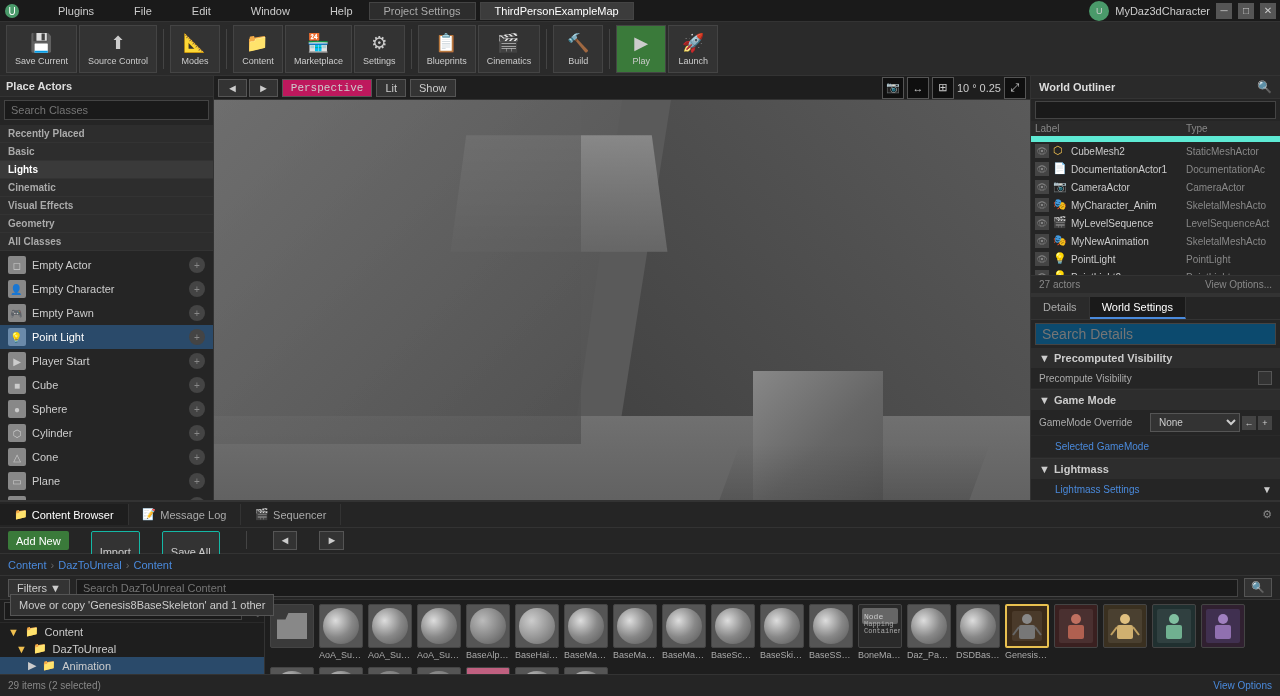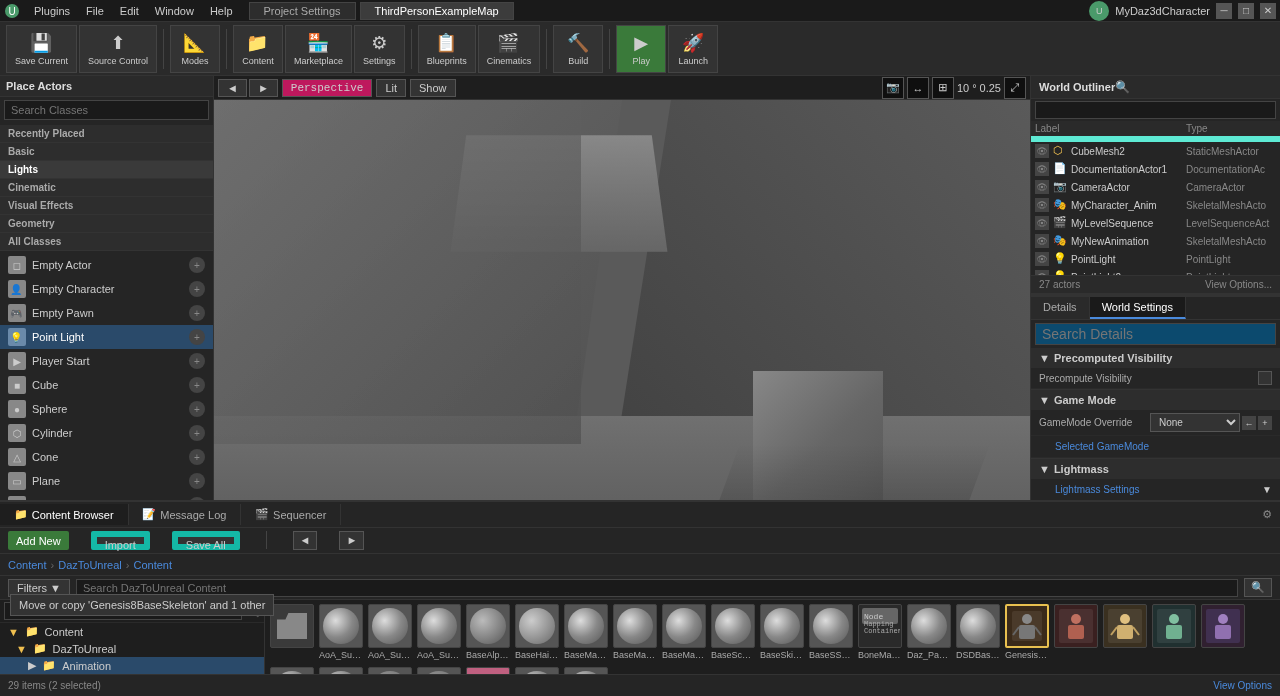--- a/index.html
+++ b/index.html
@@ -1,20 +1,20 @@
 <!DOCTYPE html>
 <html><head>
   <meta charset="utf-8">
   <style>
     * { margin: 0; padding: 0; box-sizing: border-box; }
     body { width: 1280px; height: 696px; background: #1a1a1a; font-family: 'Segoe UI', Arial, sans-serif; font-size: 11px; color: #ccc; overflow: hidden; }
 
     
     #title-bar { display: flex; align-items: center; background: #1a1a1a; height: 22px; padding: 0 4px; border-bottom: 1px solid #333; }
-    #title-bar .menu-item { padding: 2px 8px; color: #ccc; cursor: pointer; font-size: 11px; }
+    #title-bar .menu-item { padding: 2px 8px; color: #ccc; cursor: pointer; font-size: 11px; margin-left: 24px; }
     #title-bar .tab { padding: 2px 14px; background: #2d2d2d; border: 1px solid #444; color: #aaa; font-size: 11px; cursor: pointer; margin-right: 2px; }
     #title-bar .tab.active { background: #3c3c3c; color: #fff; }
     #title-bar .win-btn { width: 16px; height: 16px; background: #555; border: none; color: #ccc; font-size: 10px; cursor: pointer; display: flex; align-items: center; justify-content: center; }
 
     
     #toolbar { display: flex; align-items: center; background: #2a2a2a; height: 54px; padding: 0 6px; border-bottom: 1px solid #333; gap: 2px; }
     .toolbar-btn { display: flex; flex-direction: column; align-items: center; justify-content: center; padding: 4px 8px; min-width: 50px; height: 48px; background: #333; border: 1px solid #444; color: #ccc; cursor: pointer; font-size: 10px; gap: 2px; }
     .toolbar-btn .icon { font-size: 18px; }
     .toolbar-sep { width: 1px; height: 40px; background: #444; margin: 0 4px; }
 
@@ -39,21 +39,21 @@
     .vp-btn { padding: 2px 8px; background: #333; border: 1px solid #555; color: #ccc; cursor: pointer; font-size: 11px; }
     .vp-btn.active { background: #be185d; font-family: Liberation Mono, monospace; }
     #viewport-canvas { width: 100%; height: calc(100% - 24px - 22px); background: linear-gradient(135deg, #4a4a4a 0%, #5a5a5a 30%, #6a6a6a 50%, #4a4a4a 70%, #3a3a3a 100%); position: relative; overflow: hidden; }
     #viewport-canvas::before { content: ''; position: absolute; top: 0; left: 0; right: 0; bottom: 0; background: linear-gradient(180deg, rgba(80,80,80,0.5) 0%, rgba(50,50,50,0.8) 100%); }
     #viewport-status { height: 22px; background: #1e1e1e; display: flex; align-items: center; justify-content: center; padding: 0 8px; border-top: 1px solid #333; }
     #viewport-status span { font-size: 11px; color: #888; }
     .vp-icon-btn { width: 22px; height: 22px; background: rgba(0,0,0,0.5); border: 1px solid #555; color: #ccc; display: flex; align-items: center; justify-content: center; font-size: 11px; cursor: pointer; }
 
     
     #right-panel { width: 250px; background: #252525; border-left: 1px solid #333; display: flex; flex-direction: column; overflow: hidden; }
-    #world-outliner-header { display: flex; align-items: center; padding: 4px 8px; background: #2a2a2a; border-bottom: 1px solid #333; }
+    #world-outliner-header { display: flex; align-items: center; justify-content: space-between; padding: 4px 8px; background: #2a2a2a; border-bottom: 1px solid #333; }
     #world-outliner-header span { font-weight: bold; font-size: 11px; color: #ddd; }
     #outliner-search { padding: 3px 6px; background: #1a1a1a; border: 1px solid #444; color: #ccc; font-size: 11px; width: 100%; }
     #outliner-cols { display: flex; padding: 2px 4px; background: #2a2a2a; border-bottom: 6px solid #5eead4; font-size: 10px; color: #888; }
     #outliner-cols .col-label { flex: 1; }
     #outliner-cols .col-type { width: 90px; text-align: left; }
     .outliner-item { display: flex; align-items: center; padding: 2px 4px; gap: 4px; cursor: pointer; }
     .outliner-item .eye-icon { width: 14px; height: 14px; background: #444; display: flex; align-items: center; justify-content: center; font-size: 9px; color: #888; }
     .outliner-item .folder-icon { width: 14px; height: 14px; color: #f0c050; font-size: 11px; }
     .outliner-item .item-name { flex: 1; font-size: 10px; color: #ccc; }
     .outliner-item .item-type { width: 90px; font-size: 10px; color: #888; overflow: hidden; text-overflow: ellipsis; white-space: nowrap; }
@@ -76,21 +76,21 @@
     .row-input { padding: 2px 4px; background: #1a1a1a; border: 1px solid #444; color: #ccc; font-size: 10px; width: 80px; }
     .subsection-label { padding: 2px 16px; font-size: 10px; color: #4a8adc; cursor: pointer; }
 
     
     #bottom-panel { position: absolute; bottom: 0; left: 0; right: 0; height: 196px; background: #1e1e1e; border-top: 2px solid #333; display: flex; flex-direction: column; }
     #bottom-tabs { display: flex; align-items: center; background: #252525; height: 26px; border-bottom: 1px solid #333; }
     .bottom-tab { padding: 4px 14px; color: #aaa; cursor: pointer; font-size: 11px; border-right: 1px solid #333; display: flex; align-items: center; gap: 4px; }
     .bottom-tab.active { background: #1e1e1e; color: #fff; }
     #bottom-toolbar { display: flex; padding: 3px 8px; background: #252525; border-bottom: 1px solid #333; gap: 22px; height: 26px; }
     #bottom-toolbar .btn { padding: 2px 8px; background: #3a7a3a; color: #fff; border: none; cursor: pointer; font-size: 11px; border-radius: 2px; }
-    #bottom-toolbar .btn-outline { padding: 2px 8px; background: #333; color: #ccc; border: 6px solid #14b8a6; cursor: pointer; font-size: 11px; border-radius: 2px; }
+    #bottom-toolbar .btn-outline { padding: 14px 8px; background: #333; color: #ccc; border: 1px solid #14b8a6; cursor: pointer; font-size: 11px; border-radius: 2px; }
     #path-bar { display: flex; align-items: center; padding: 2px 8px; background: #252525; border-bottom: 1px solid #333; height: 22px; gap: 4px; }
     .path-item { font-size: 11px; color: #4a8adc; cursor: pointer; }
     .path-sep { color: #666; }
     #filter-search-bar { display: flex; align-items: center; padding: 2px 8px; background: #252525; border-bottom: 1px solid #333; height: 24px; gap: 6px; }
     #filter-search-bar input { flex: 1; padding: 2px 6px; background: #1a1a1a; border: 1px solid #444; color: #ccc; font-size: 11px; }
     #asset-grid { display: flex; flex-wrap: wrap; padding: 4px; gap: 3px; overflow: hidden; background: #1e1e1e; flex: 1; }
     .asset-item { width: 46px; height: 60px; display: flex; flex-direction: column; align-items: center; cursor: pointer; position: relative; }
     .asset-thumb { width: 44px; height: 44px; background: #555; border-radius: 2px; border: 1px solid #444; display: flex; align-items: center; justify-content: center; overflow: hidden; font-family: Liberation Mono, monospace; }
     .asset-thumb.selected { border: 2px solid #e8c050; }
     .asset-name { font-size: 9px; color: #aaa; text-align: center; width: 44px; overflow: hidden; text-overflow: ellipsis; white-space: nowrap; margin-top: 2px; }

